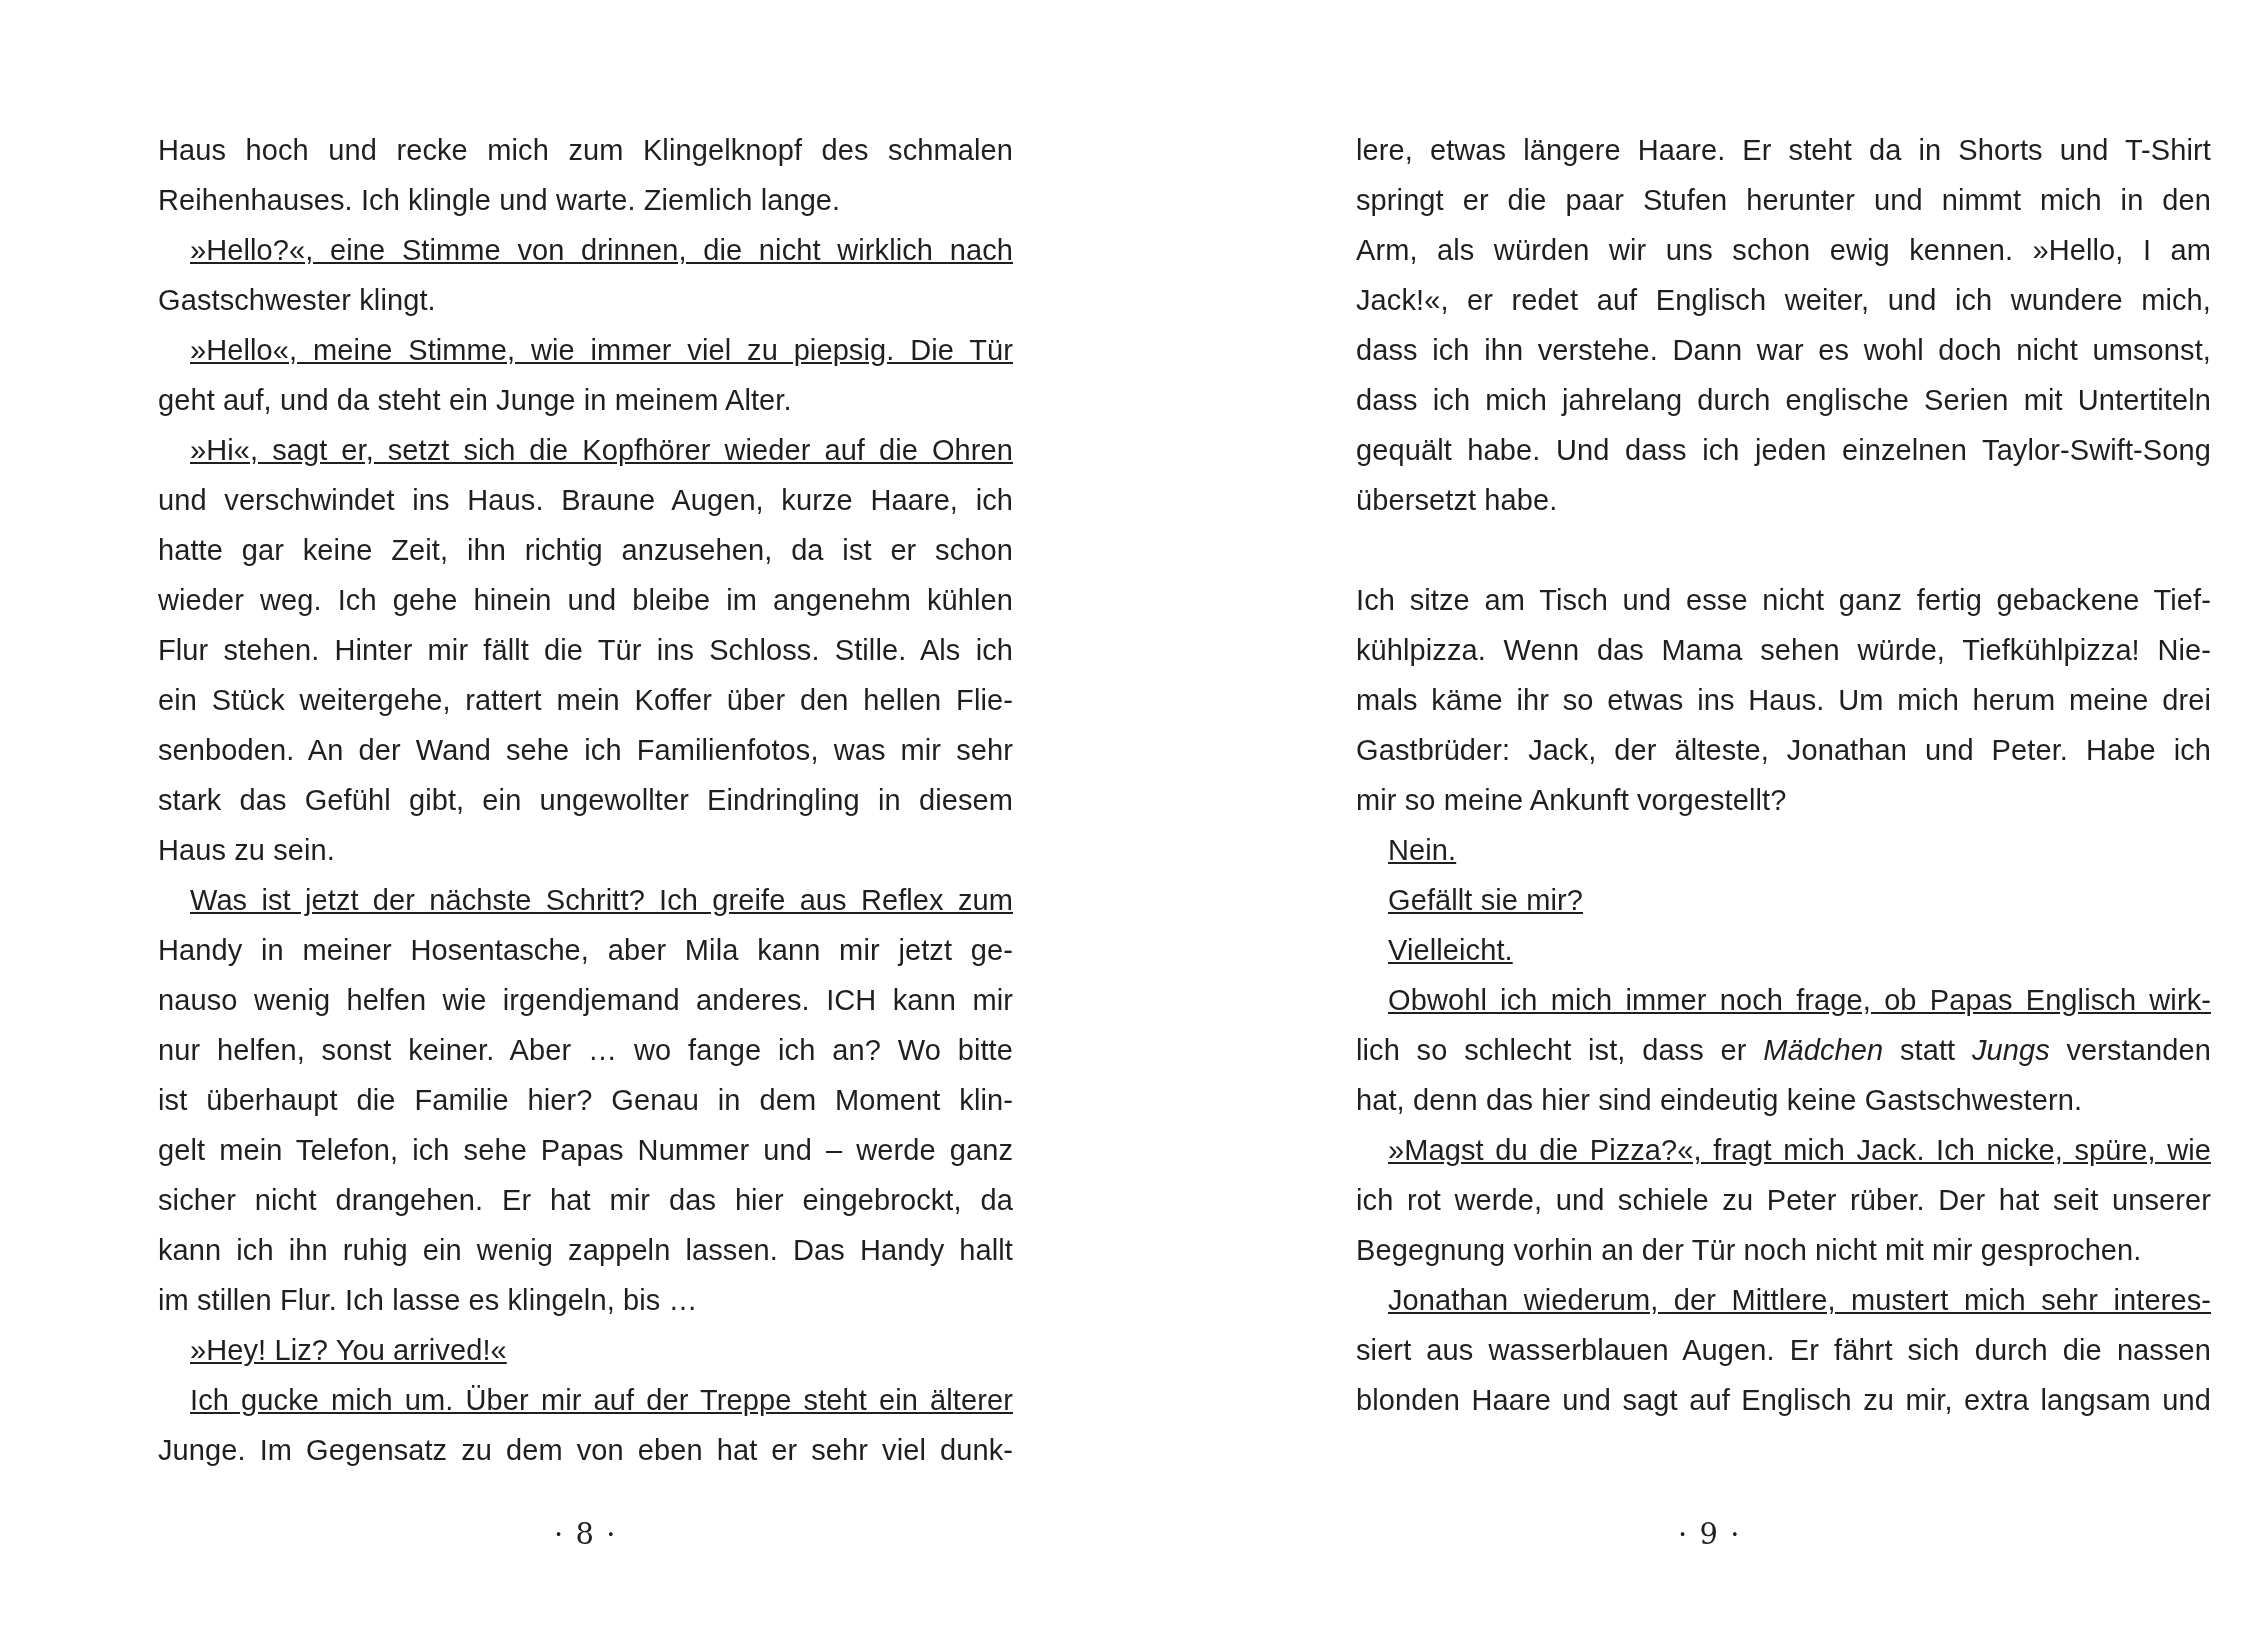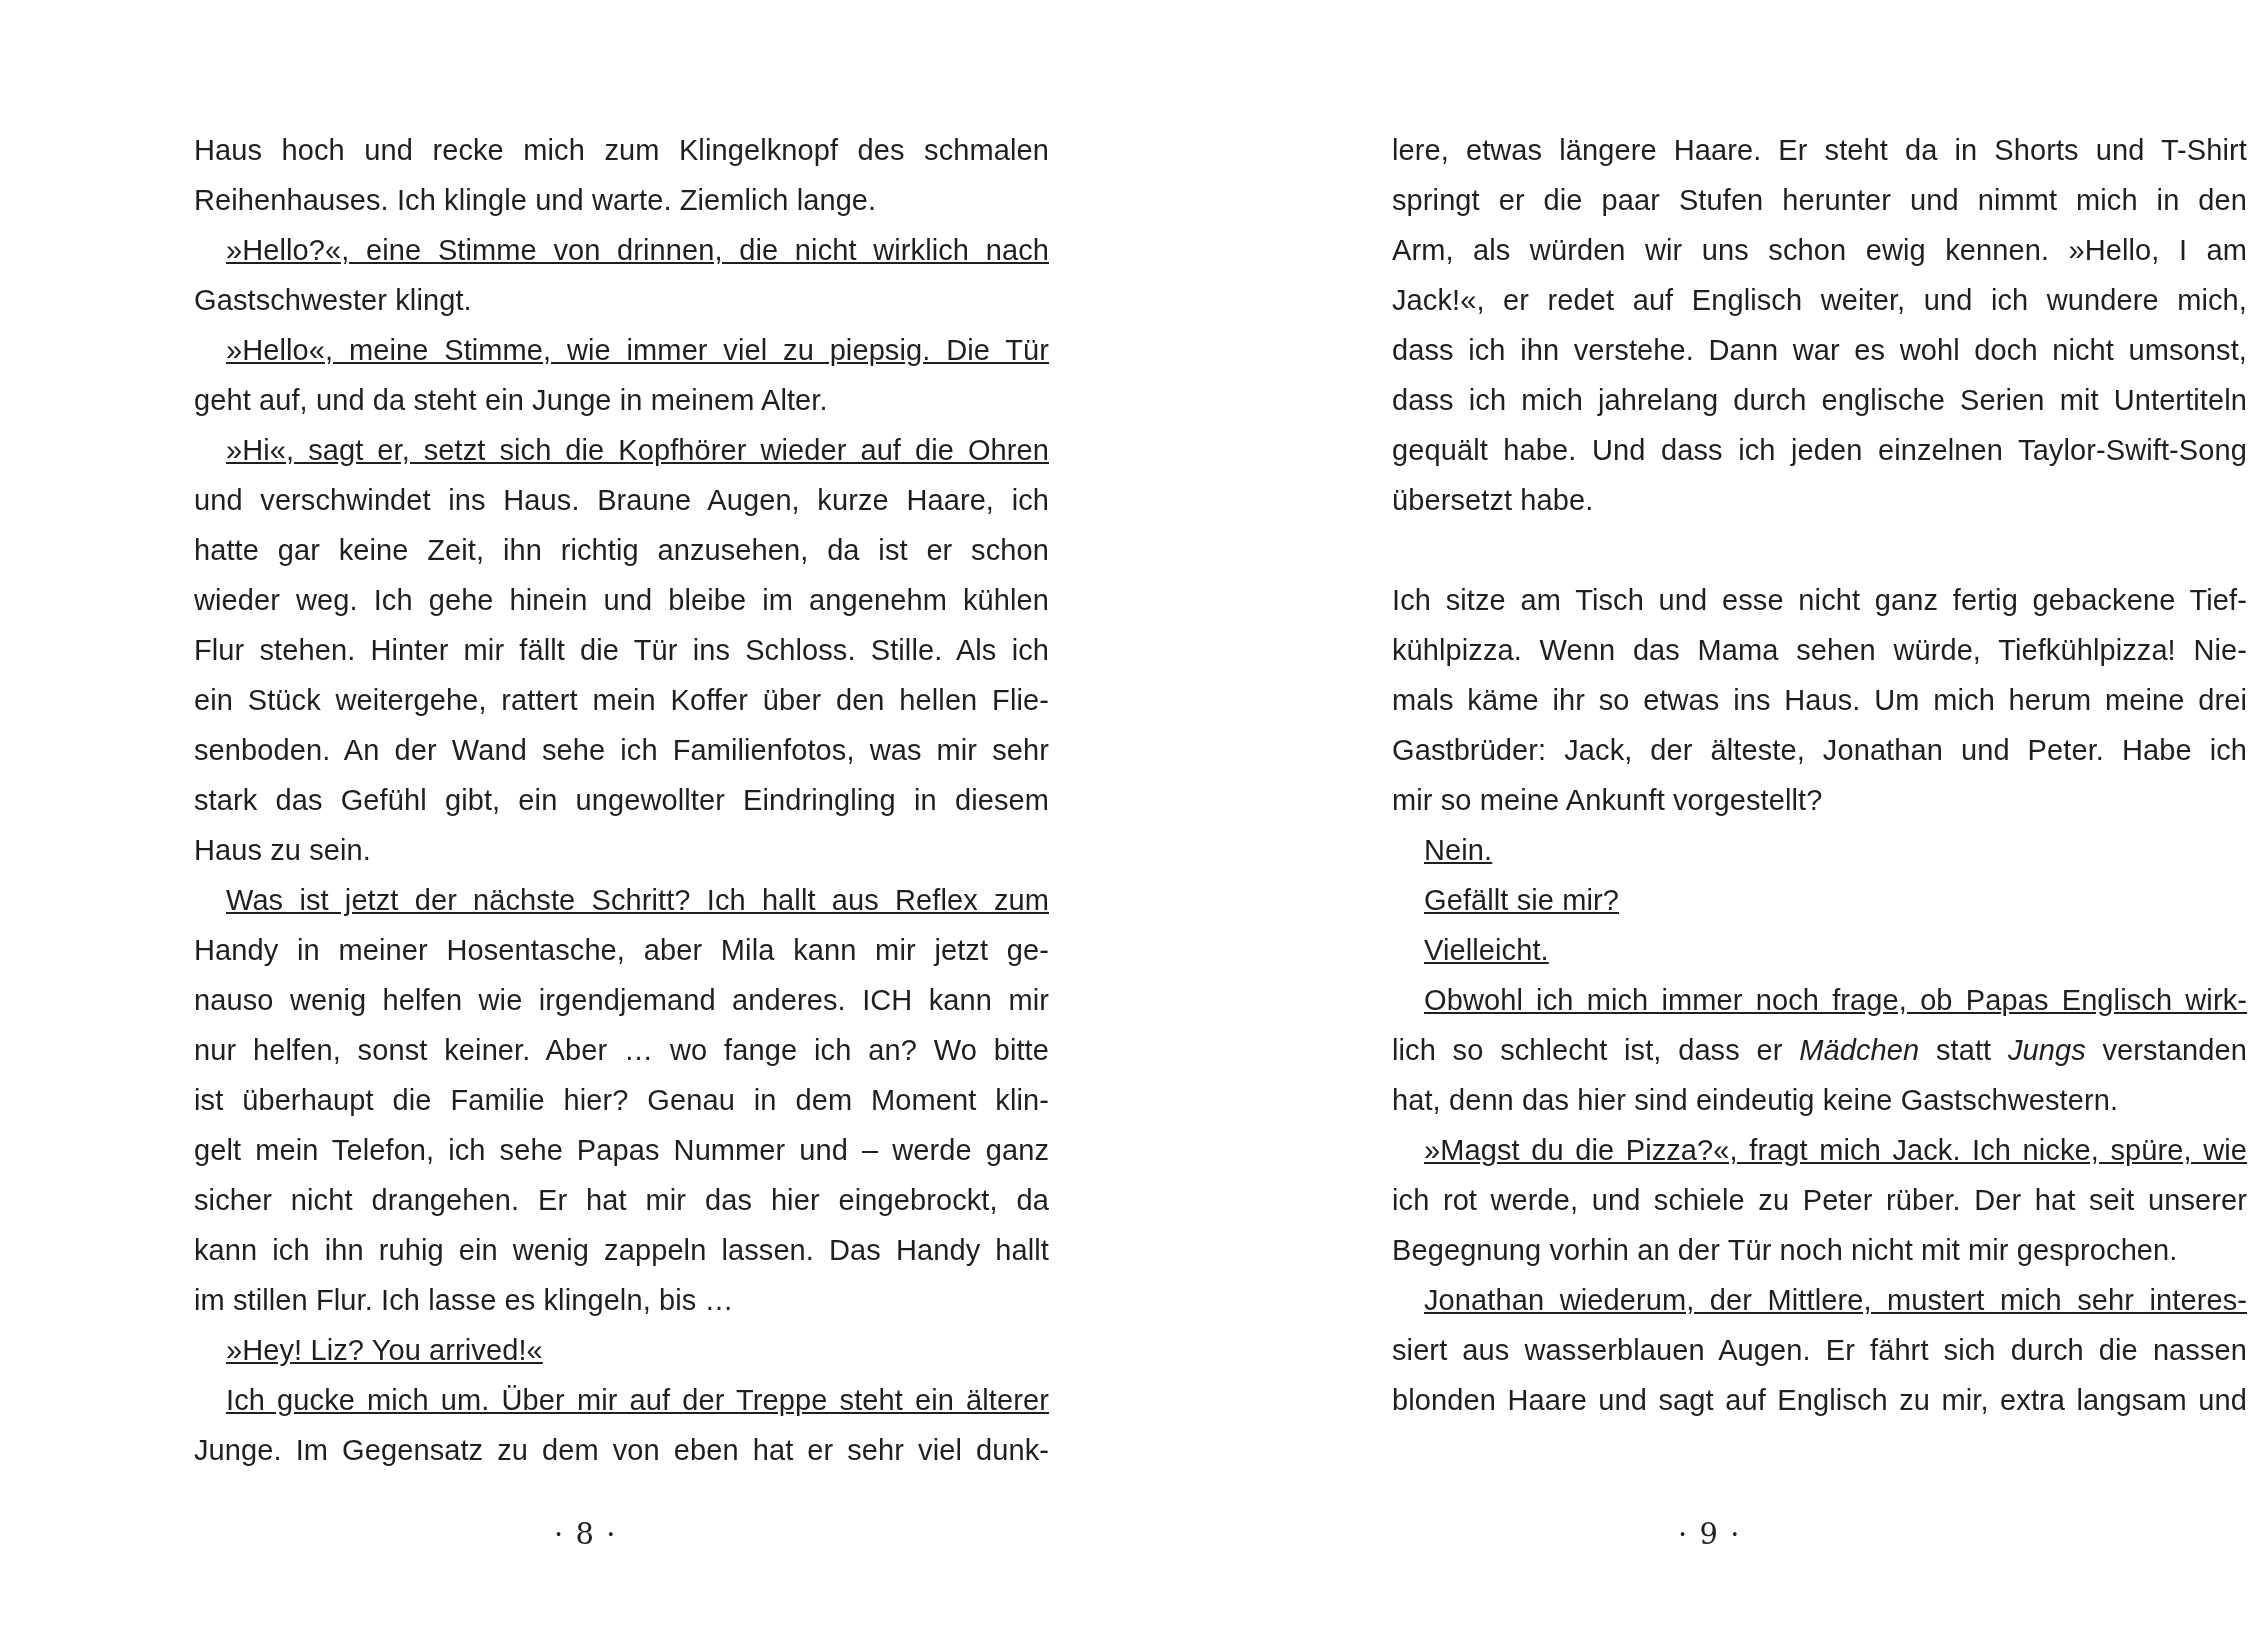--- a/index.html
+++ b/index.html
@@ -10,21 +10,20 @@
   }
   body {
     position: relative;
     font-family: "Liberation Sans", "DejaVu Sans", sans-serif;
     color: #1f1f1f;
   }
   .page {
     position: absolute;
     top: 125px;
     width: 855px;
-    margin-left: 36px;
   }
   .page-left  { left: 158px; }
   .page-right { left: 1356px; }
 
   .line {
     font-size: 29px;
     line-height: 50px;
     height: 50px;
     text-align: justify;
     text-align-last: justify;
@@ -65,21 +64,21 @@
         <div class="line last"><span>geht auf, und da steht ein Junge in meinem Alter.</span></div>
         <div class="line indent"><span>»Hi«, sagt er, setzt sich die Kopfhörer wieder auf die Ohren</span></div>
         <div class="line"><span>und verschwindet ins Haus. Braune Augen, kurze Haare, ich</span></div>
         <div class="line"><span>hatte gar keine Zeit, ihn richtig anzusehen, da ist er schon</span></div>
         <div class="line"><span>wieder weg. Ich gehe hinein und bleibe im angenehm kühlen</span></div>
         <div class="line"><span>Flur stehen. Hinter mir fällt die Tür ins Schloss. Stille. Als ich</span></div>
         <div class="line"><span>ein Stück weitergehe, rattert mein Koffer über den hellen Flie-</span></div>
         <div class="line"><span>senboden. An der Wand sehe ich Familienfotos, was mir sehr</span></div>
         <div class="line"><span>stark das Gefühl gibt, ein ungewollter Eindringling in diesem</span></div>
         <div class="line last"><span>Haus zu sein.</span></div>
-        <div class="line indent"><span>Was ist jetzt der nächste Schritt? Ich hallt aus Reflex zum</span></div>
+        <div class="line indent"><span>Was ist jetzt der nächste Schritt? Ich greife aus Reflex zum</span></div>
         <div class="line"><span>Handy in meiner Hosentasche, aber Mila kann mir jetzt ge-</span></div>
         <div class="line"><span>nauso wenig helfen wie irgendjemand anderes. ICH kann mir</span></div>
         <div class="line"><span>nur helfen, sonst keiner. Aber … wo fange ich an? Wo bitte</span></div>
         <div class="line"><span>ist überhaupt die Familie hier? Genau in dem Moment klin-</span></div>
         <div class="line"><span>gelt mein Telefon, ich sehe Papas Nummer und – werde ganz</span></div>
         <div class="line"><span>sicher nicht drangehen. Er hat mir das hier eingebrockt, da</span></div>
         <div class="line"><span>kann ich ihn ruhig ein wenig zappeln lassen. Das Handy hallt</span></div>
         <div class="line last"><span>im stillen Flur. Ich lasse es klingeln, bis …</span></div>
         <div class="line last indent"><span>»Hey! Liz? You arrived!«</span></div>
         <div class="line indent"><span>Ich gucke mich um. Über mir auf der Treppe steht ein älterer</span></div>

